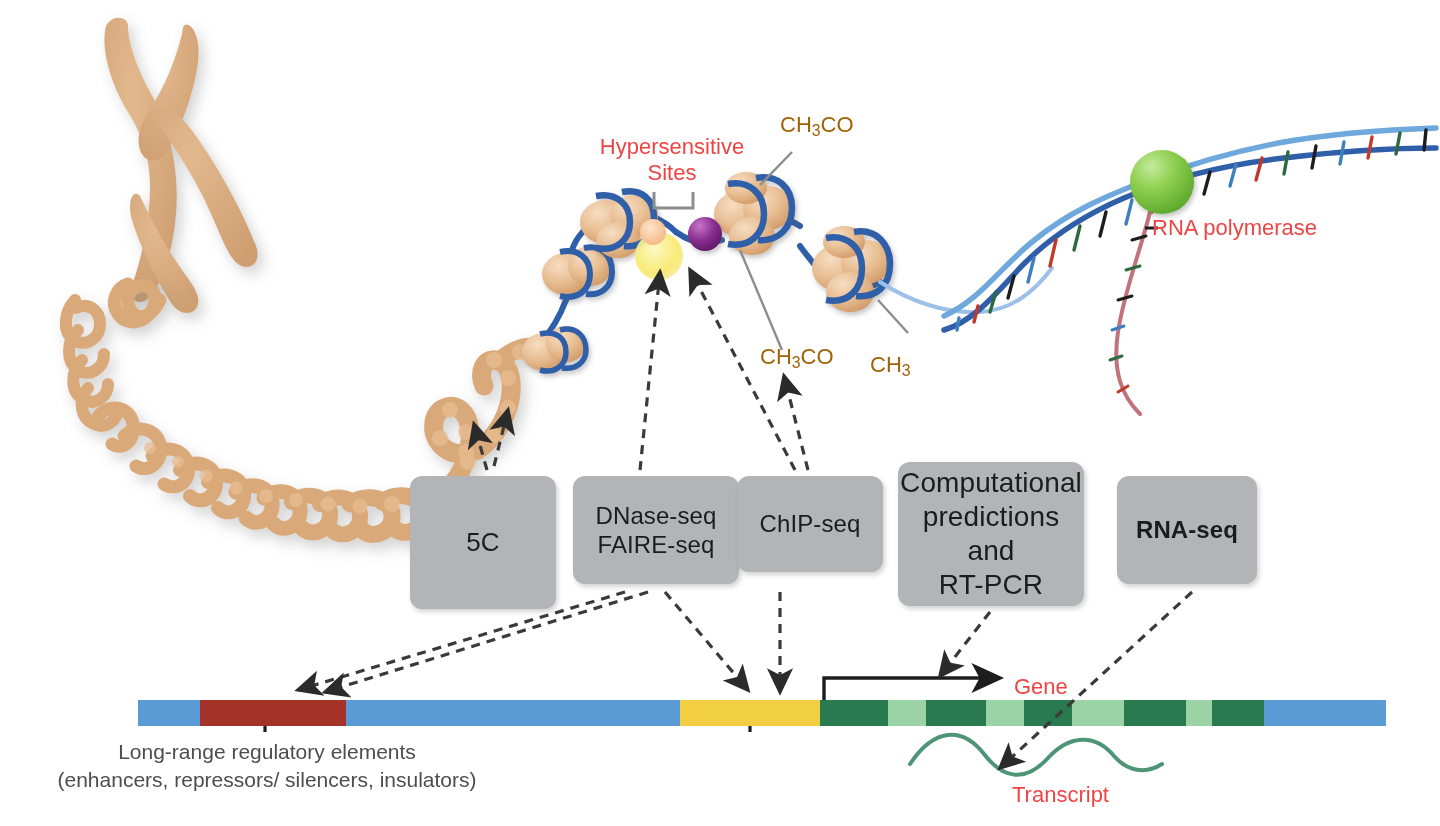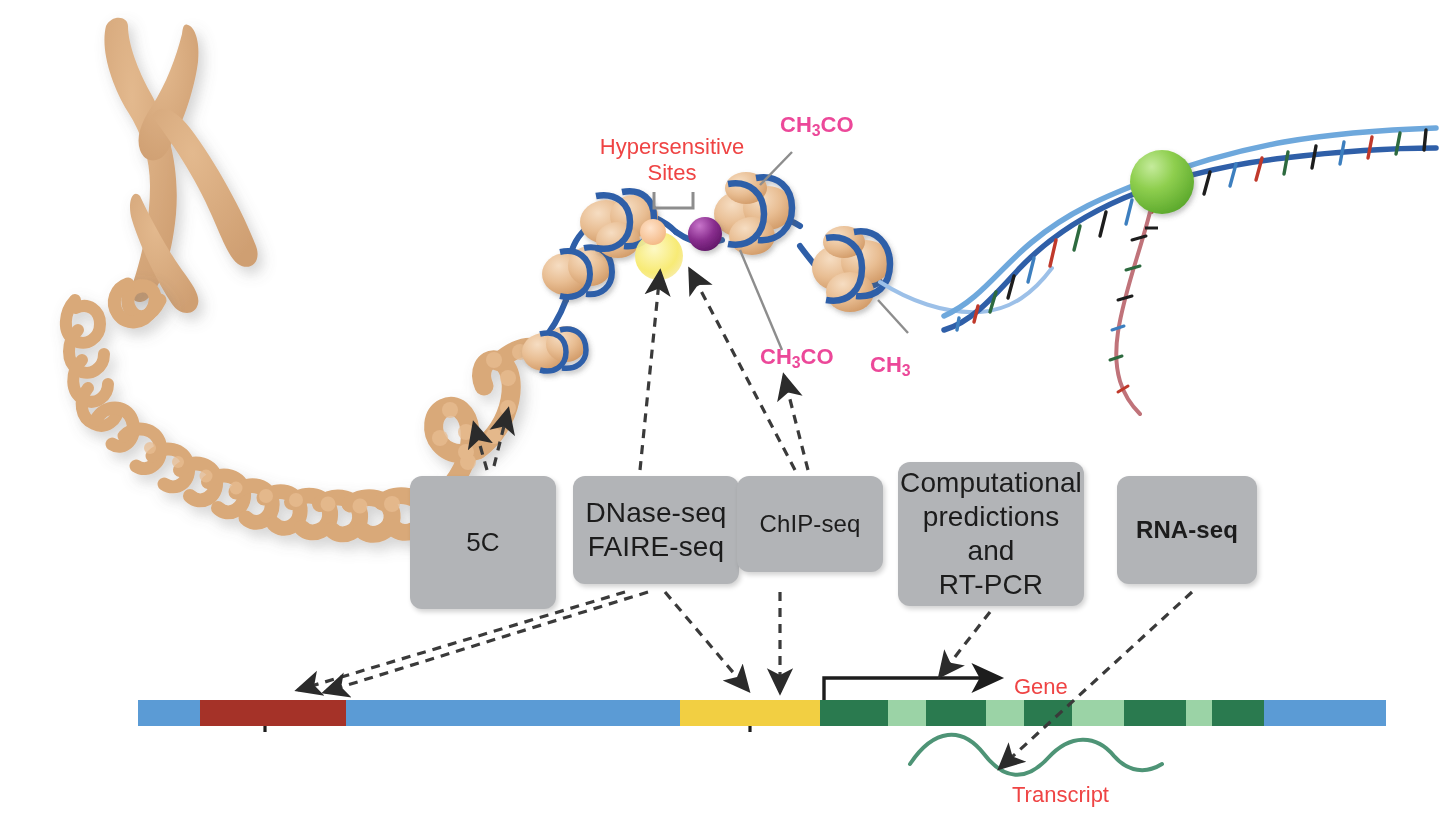--- a/index.html
+++ b/index.html
@@ -12,21 +12,21 @@
     position:absolute;background:#b2b4b7;border-radius:12px;
     display:flex;align-items:center;justify-content:center;text-align:center;
     color:#1c1c1c;font-size:24px;line-height:1.22;letter-spacing:.1px;
     box-shadow:2px 3px 5px rgba(0,0,0,.18);
     padding:4px 6px;box-sizing:border-box;
   }
   .anno{
     position:absolute;color:#ef4444;font-size:22px;line-height:1.2;
     text-align:center;white-space:pre-line;
   }
-  .anno.dark{color:#ec4899;font-weight:bold;}
+  .anno.dark{color:#a16207;}
   .caption{
     position:absolute;color:#4d4d4d;font-size:21px;line-height:1.32;
     text-align:center;white-space:pre-line;
   }
   .sub{font-size:.72em;vertical-align:-.28em;}
 </style>
 </head>
 <body>
 
 <div id="stage">
@@ -313,21 +313,21 @@
       <path d="M990 612 L940 676"></path>
 
       <path d="M1192 592 L1000 768"></path>
     </g>
   </svg>
 
   <div id="method-boxes">
       <div class="method-box" style="left: 410px; top: 476px; width: 146px; height: 133px; font-size: 26px;">
         <span style="white-space: pre-line;">5C</span>
       </div>
-      <div class="method-box" style="left: 573px; top: 476px; width: 166px; height: 108px; font-size: 28px;">
+      <div class="method-box" style="left: 573px; top: 476px; width: 166px; height: 108px; font-size: 24px;">
         <span style="white-space: pre-line;">DNase-seq
 FAIRE-seq</span>
       </div>
       <div class="method-box" style="left: 737px; top: 476px; width: 146px; height: 96px; font-size: 24px;">
         <span style="white-space: pre-line;">ChIP-seq</span>
       </div>
       <div class="method-box" style="left: 898px; top: 462px; width: 186px; height: 144px; font-size: 28px;">
         <span style="white-space: pre-line;">Computational
 predictions and
 RT-PCR</span>
@@ -339,20 +339,23 @@
 
   <div class="anno" style="left:582px;top:134px;width:180px;">Hypersensitive
 Sites</div>
 
   <div class="anno dark" style="left:780px;top:112px;width:130px;text-align:left;">CH<span class="sub">3</span>CO</div>
 
   <div class="anno dark" style="left:760px;top:344px;width:130px;text-align:left;">CH<span class="sub">3</span>CO</div>
 
   <div class="anno dark" style="left:870px;top:352px;width:90px;text-align:left;">CH<span class="sub">3</span></div>
 
+  <div class="anno" style="left:1152px;top:215px;width:230px;text-align:left;">RNA polymerase</div>
 
   <div class="anno" style="left:1014px;top:674px;width:110px;text-align:left;">Gene</div>
 
   <div class="anno" style="left:1012px;top:782px;width:160px;text-align:left;">Transcript</div>
 
+  <div class="caption" style="left:28px;top:738px;width:478px;">Long-range regulatory elements
+(enhancers, repressors/ silencers, insulators)</div>
 
 
 </div>
 
 </body></html>

